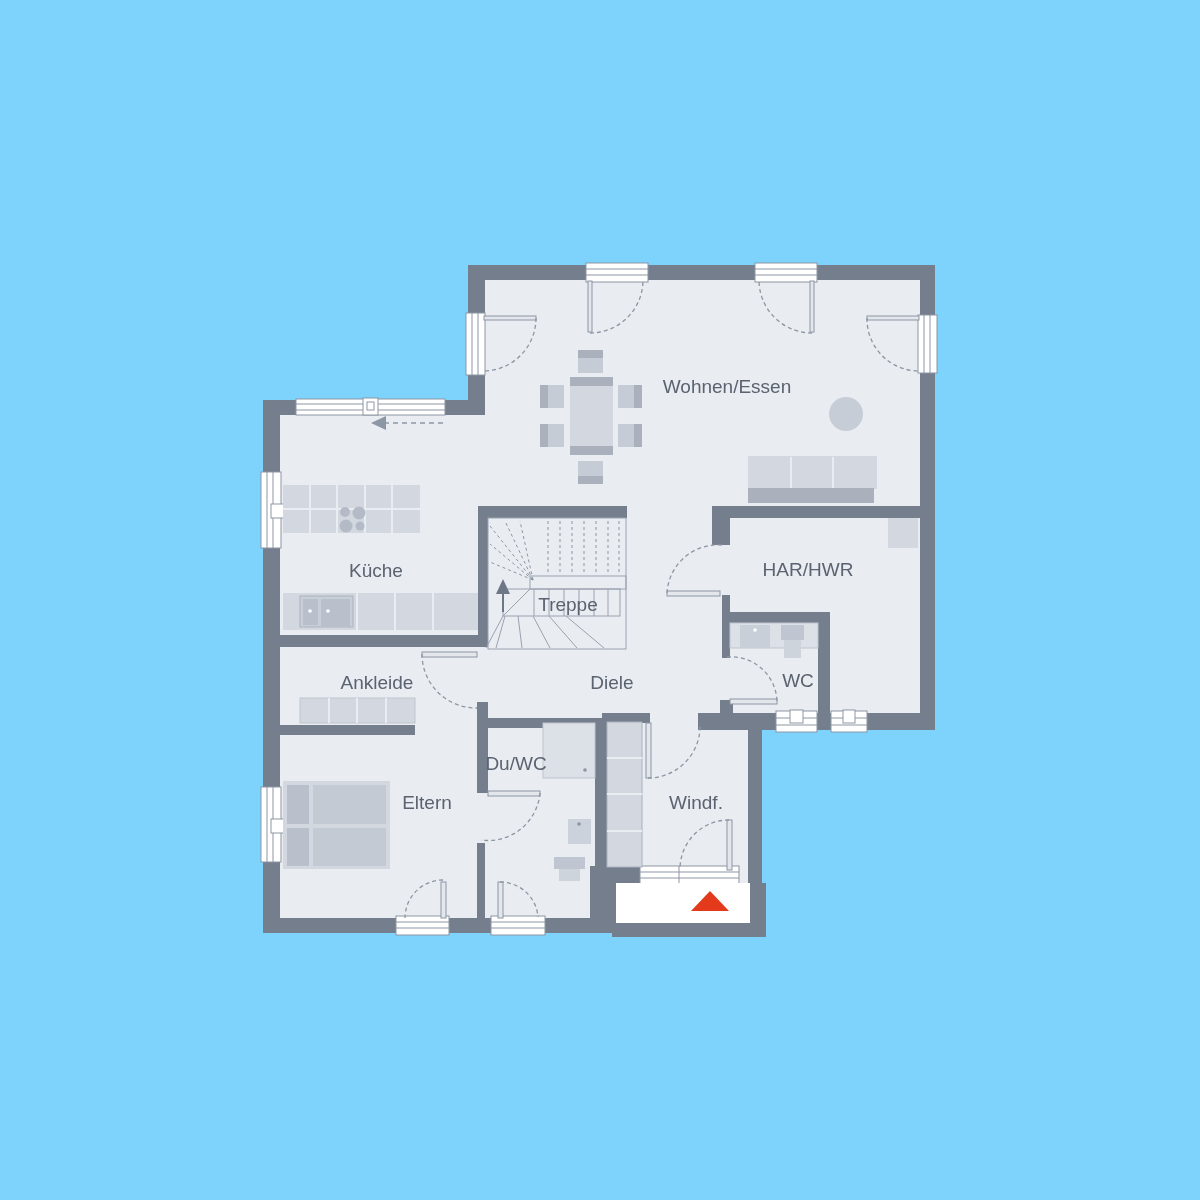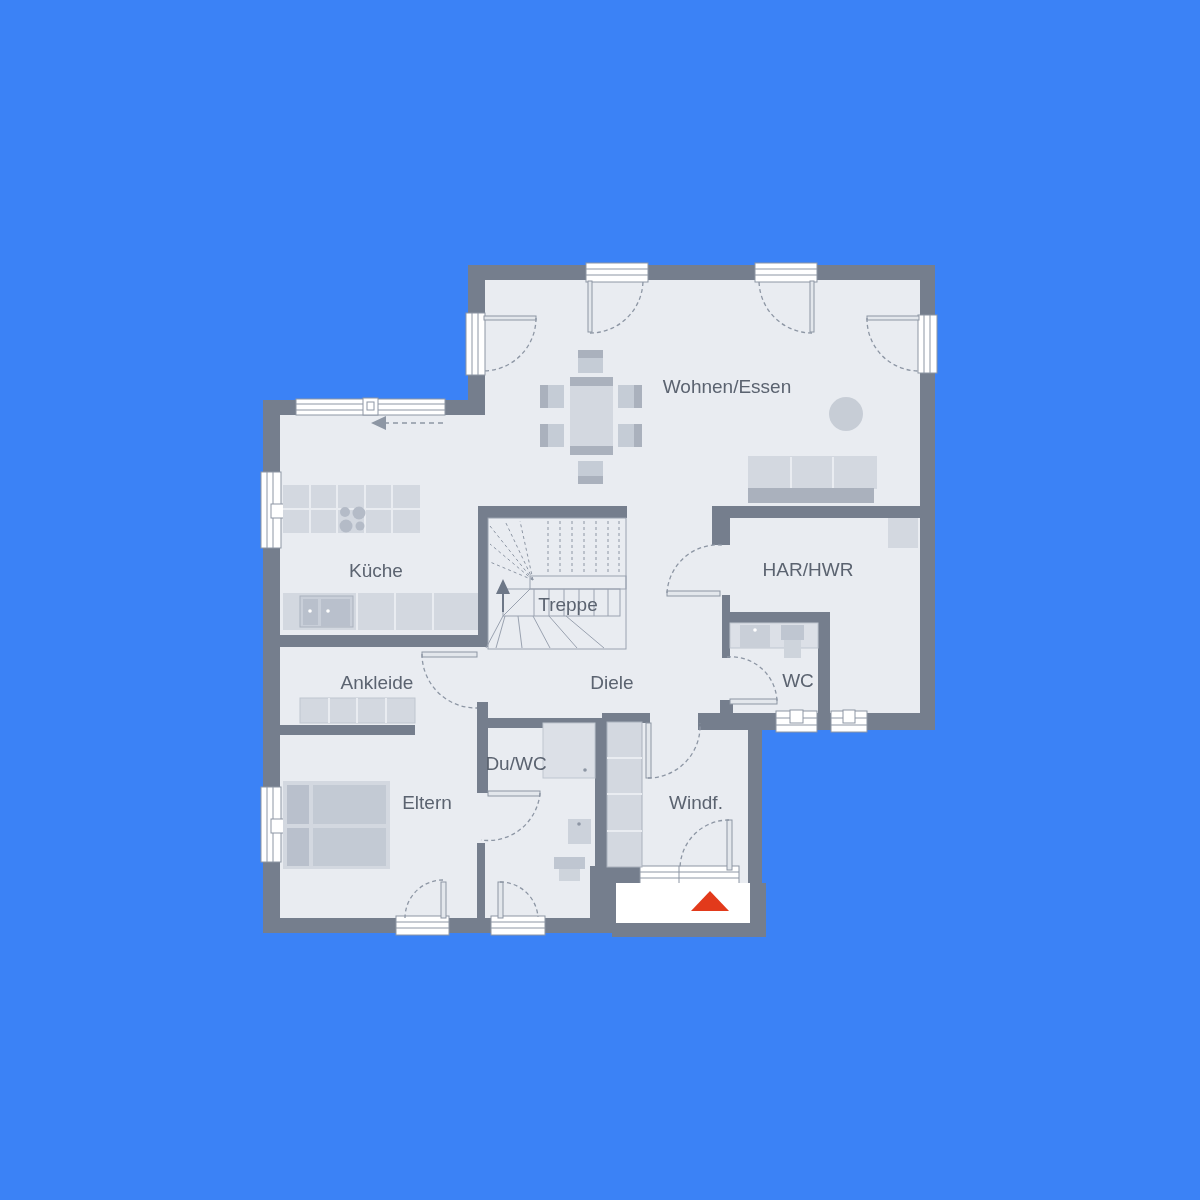--- a/index.html
+++ b/index.html
@@ -1,16 +1,16 @@
 <!DOCTYPE html>
 <html><head>
 <meta charset="utf-8">
 <style>
   html,body{margin:0;padding:0;background:#ffffff;}
-  .stage{position:relative;width:1200px;height:1200px;background:#3b82f6;overflow:hidden;}
+  .stage{position:relative;width:1200px;height:1200px;background:#7dd3fc;overflow:hidden;}
   svg{display:block;}
   svg text{font-family:"Liberation Sans","DejaVu Sans",sans-serif;font-size:19px;fill:#5b6370;}
   .wall{fill:#757e8d;}
   .floor{fill:#e9ecf1;}
   .win{fill:#ffffff;stroke:#8d96a4;stroke-width:1;}
   .winline{stroke:#8d96a4;stroke-width:1;fill:none;}
   .leaf{fill:#e3e7ec;stroke:#8d96a4;stroke-width:1;}
   .arc{fill:none;stroke:#8d96a4;stroke-width:1.3;stroke-dasharray:4 3;}
   .furn-l{fill:#d3d8e0;}
   .furn-m{fill:#c5ccd6;}

